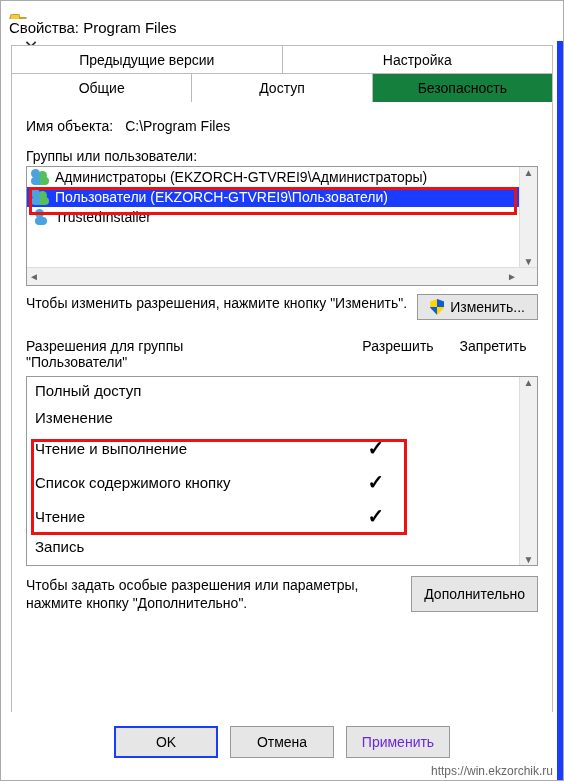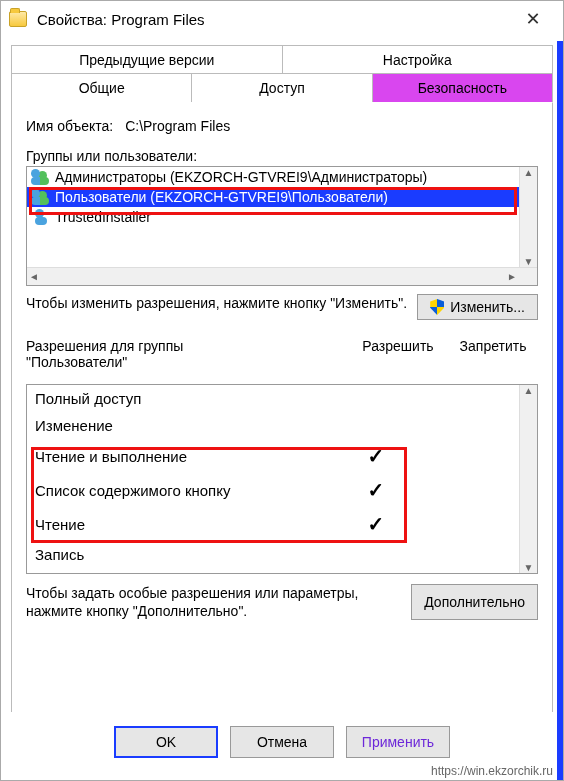--- a/index.html
+++ b/index.html
@@ -16,23 +16,24 @@
   .window {
     width: 564px;
     height: 781px;
     border: 1px solid #aaa;
     background: #fff;
     position: relative;
   }
   .titlebar {
     height: 36px;
     display: flex;
-    align-items: center;
-    padding: 8px 8px;
+    align-items: flex-start;
+    padding: 16px 8px;
     background: #fff;
+    flex-direction: column;
   }
   .titlebar .folder-icon {
     width: 18px; height: 16px;
     background: linear-gradient(#ffe9a6,#f7c93e);
     border: 1px solid #c9a227;
     border-radius: 2px;
     margin-right: 10px;
     position: relative;
   }
   .titlebar .folder-icon::before {
@@ -57,21 +58,21 @@
     border:1px solid #bbb;
     background:#fff;
     font-size:14px;
     position:relative;
     margin-bottom:-1px;
   }
   .tabs-row.top .tab { border-bottom:none; }
   .tabs-row.bottom .tab { }
   .tab + .tab { border-left:none; }
   .tab.active {
-    background:#d946ef;
+    background:#15803d;
     border-bottom:1px solid #fff;
     z-index:2;
   }
 
   .panel {
     border:1px solid #bbb;
     border-top:none;
     margin:0 10px;
     padding:16px 14px 10px 14px;
     height: 612px;
@@ -155,21 +156,21 @@
   }
 
   .perm-head {
     display:flex; margin-top:18px; font-size:14px;
   }
   .perm-head .phl { flex:1; }
   .perm-head .phc { width:100px; text-align:center; }
 
   .permbox {
     border:1px solid #999;
-    margin-top:14px;
+    margin-top:6px;
     height:190px;
     position:relative;
     background:#fff;
   }
   .permbox .pitems {
     position:absolute; left:0; right:18px; top:0; bottom:0;
     overflow:hidden;
   }
   .permbox .prow {
     display:flex; align-items:center;

